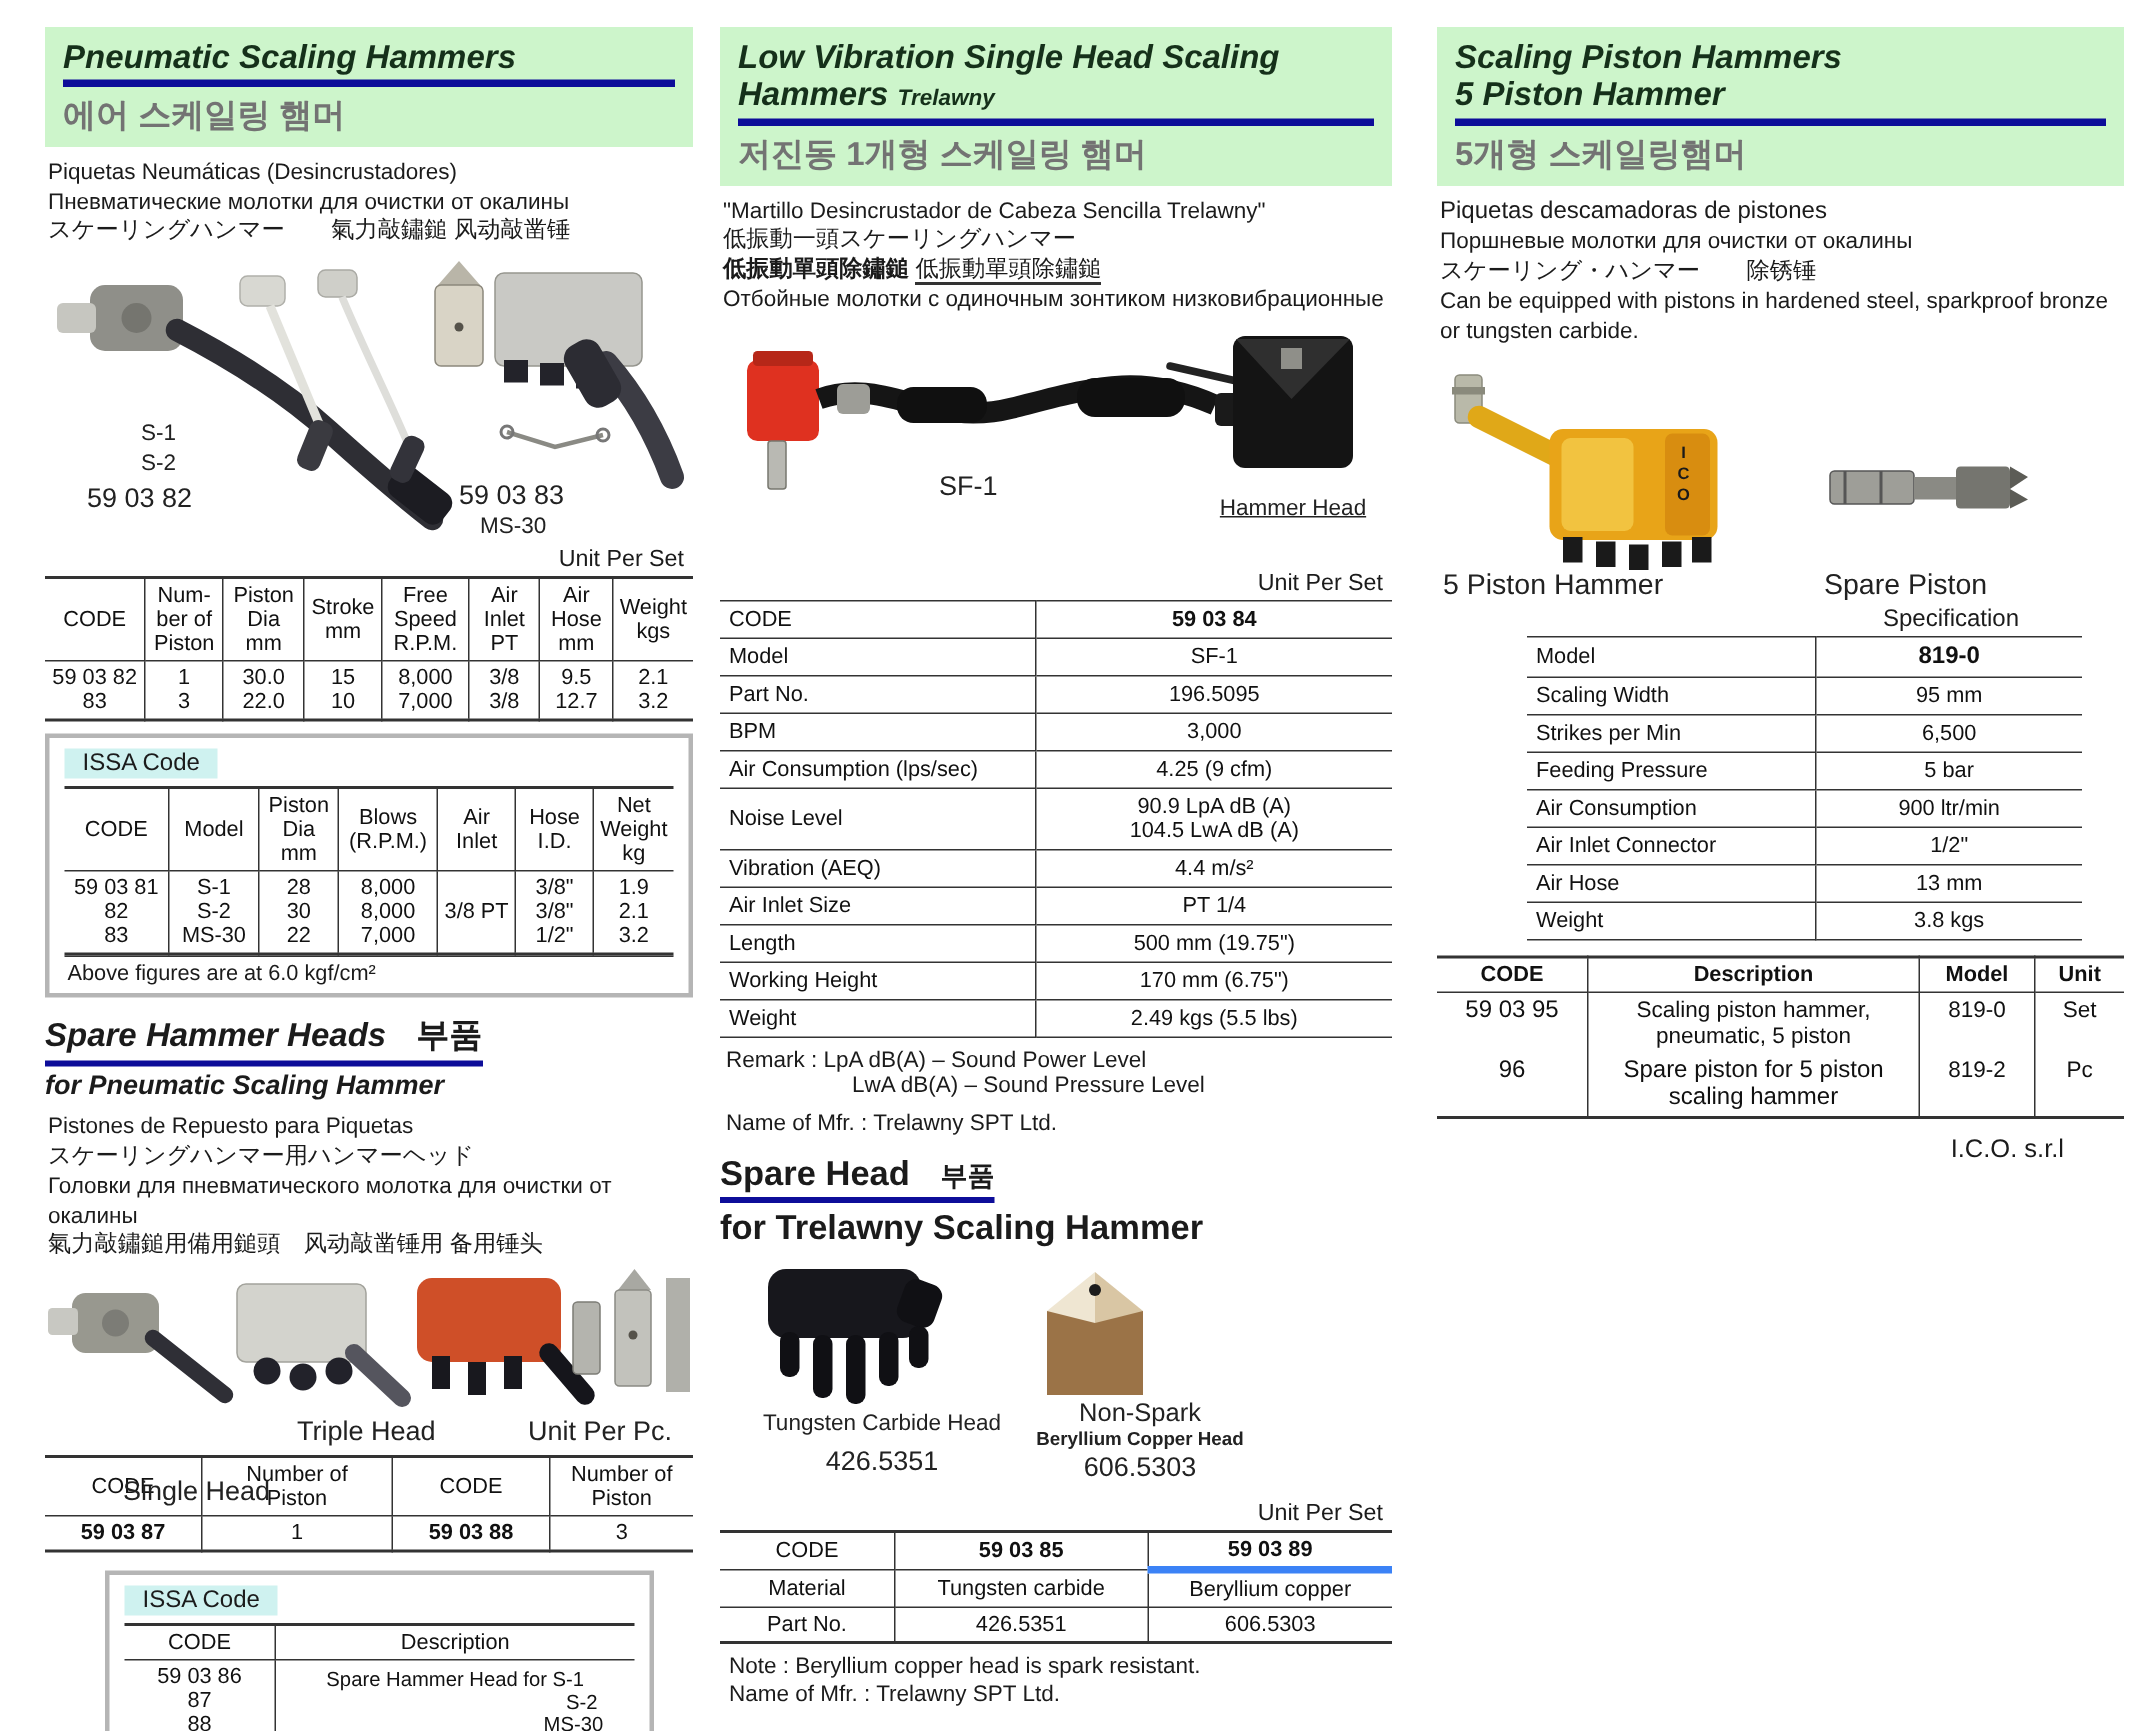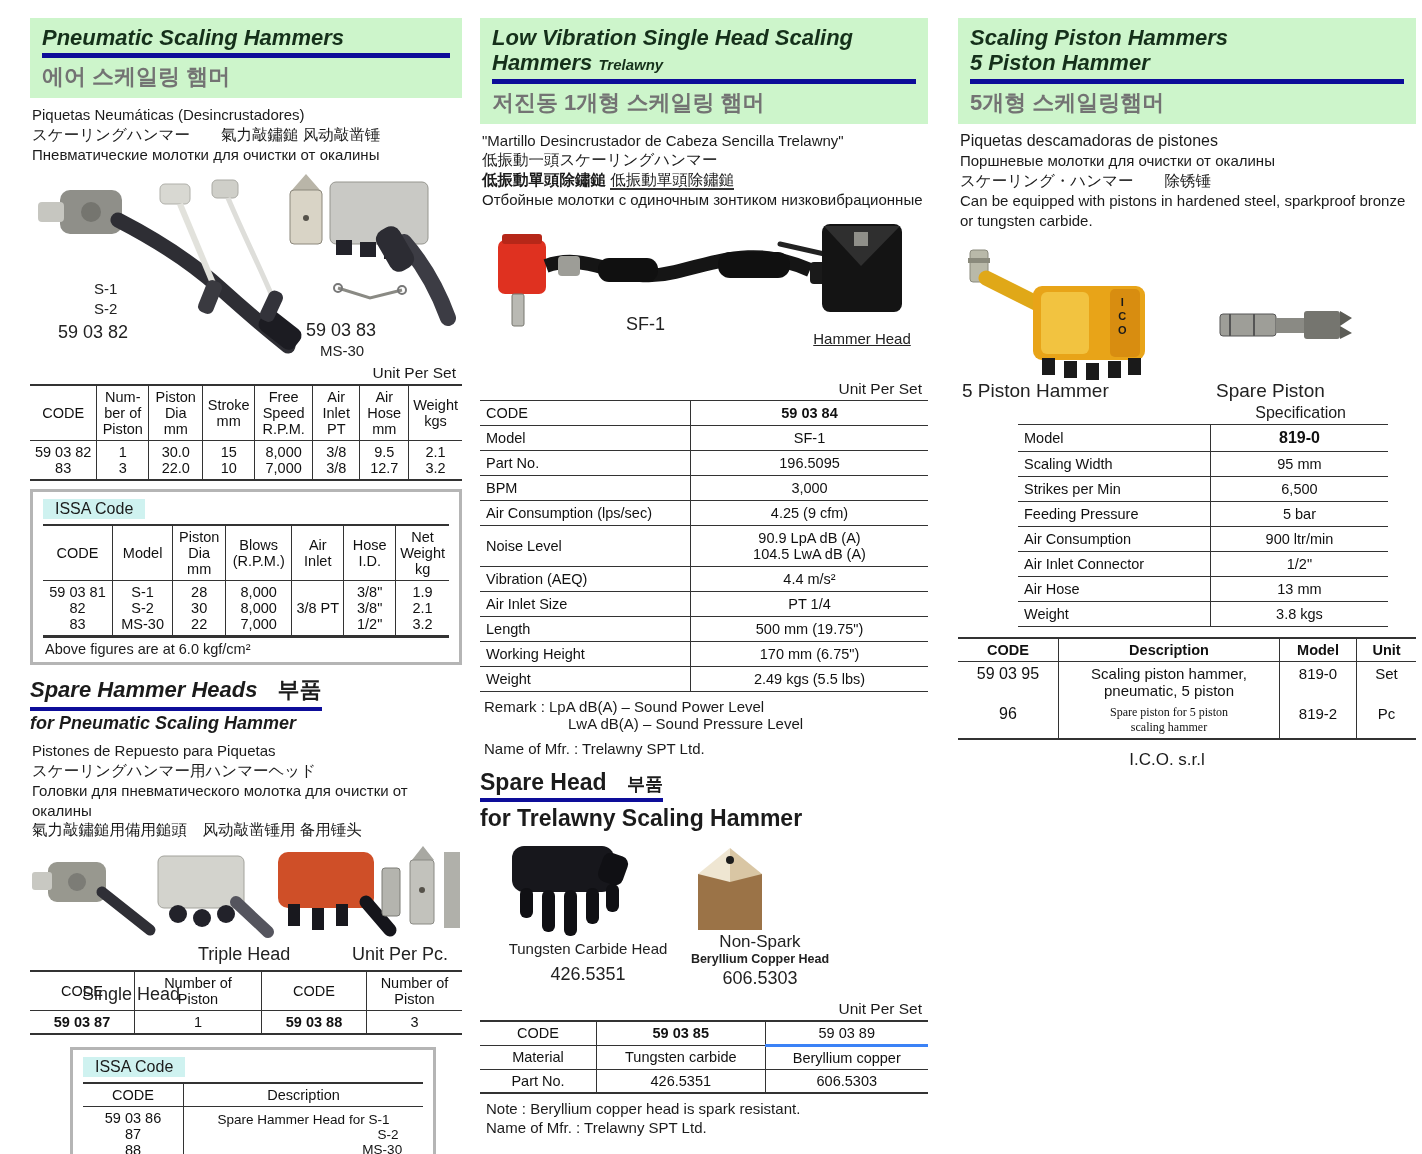--- a/index.html
+++ b/index.html
@@ -61,37 +61,37 @@
   .sec-sub-mid{font-size:23px;font-weight:bold;margin-top:3px;}
 
   .photo{position:relative;}
   .photo .lab{position:absolute;font-size:15px;color:#222;}
   .photo .lab.big{font-size:18px;}
   .remark{font-size:15px;margin:6px 0 0 4px;}
   .remark .indent{margin-left:84px;}
   .mfr-line{font-size:15px;margin:8px 0 0 4px;}
   .note-line{font-size:15px;margin:6px 0 0 6px;}
   .spec-caption{font-size:16px;text-align:right;padding-right:70px;margin-bottom:2px;}
-  .footer-brand{font-size:17px;text-align:center;padding-right:40px;margin-top:10px;}
+  .footer-brand{font-size:17px;text-align:right;padding-right:40px;margin-top:10px;}
   .ico-stack{position:absolute;font-size:11px;font-weight:bold;color:#1a1a1a;
     white-space:pre;line-height:1.25;text-align:center;}
 </style>
 </head>
 <body>
 
 <div class="col" id="col-left">
   <div class="hdr">
     <div class="t">Pneumatic Scaling Hammers</div>
     <div class="rule"></div>
     <div class="kr">에어 스케일링 햄머</div>
   </div>
   <div class="desc-block">
     <div class="txt">Piquetas Neumáticas (Desincrustadores)</div>
+    <div class="txt">Пневматические молотки для очистки от окалины</div>
     <div class="txt jp">スケーリングハンマー　　氣力敲鏽鎚 风动敲凿锤</div>
-    <div class="txt">Пневматические молотки для очистки от окалины</div>
   </div>
 
   <div class="photo" style="height:192px;">
     <svg width="432" height="192" viewBox="0 0 432 192">
       <rect x="30" y="22" width="62" height="44" rx="10" fill="#8f8f89"></rect>
       <rect x="8" y="34" width="26" height="20" rx="4" fill="#c6c6c0"></rect>
       <circle cx="61" cy="44" r="10" fill="#75756f"></circle>
       <path d="M88 52 Q150 84 190 120 T258 178" stroke="#2e2e34" stroke-width="15" fill="none" stroke-linecap="round"></path>
       <rect x="228" y="150" width="44" height="24" rx="8" fill="#1c1c22" transform="rotate(38 250 162)"></rect>
       <rect x="130" y="16" width="30" height="20" rx="5" fill="#d8d8d2" stroke="#b0b0aa"></rect>
@@ -427,21 +427,21 @@
     <span class="lab big" style="left:190px;top:130px;width:180px;text-align:center;">606.5303</span>
   </div>
 
   <div class="unit-label">Unit Per Set</div>
 
   <table class="vgrid">
     <tbody>
       <tr style="border-bottom:1px solid #333">
         <td style="width:108px;border-bottom:1px solid #333">CODE</td>
         <td style="font-weight:bold;border-bottom:1px solid #333">59 03 85</td>
-        <td style="font-weight:normal;border-bottom:3px solid #3b82f6">59 03 89</td>
+        <td style="font-weight:bold;border-bottom:5px solid #3b82f6">59 03 89</td>
       </tr>
       <tr>
         <td style="border-bottom:1px solid #333">Material</td>
         <td style="border-bottom:1px solid #333">Tungsten carbide</td>
         <td style="border-bottom:1px solid #333">Beryllium copper</td>
       </tr>
       <tr>
         <td>Part No.</td>
         <td>426.5351</td>
         <td>606.5303</td>
@@ -547,21 +547,21 @@
     <tbody>
       <tr>
         <td class="code-cell" style="font-size:16px;vertical-align:top;">59 03 95</td>
         <td class="pre left-cell" style="font-size:15px;">Scaling piston hammer,
 pneumatic, 5 piston</td>
         <td style="vertical-align:top;font-size:15px;">819-0</td>
         <td style="vertical-align:top;font-size:15px;">Set</td>
       </tr>
       <tr>
         <td class="code-cell" style="font-size:16px;vertical-align:top;">96</td>
-        <td class="pre left-cell" style="font-size:12px;font-family:Liberation Serif, serif;">Spare piston for 5 piston
+        <td class="pre left-cell" style="font-size:16px;">Spare piston for 5 piston
 scaling hammer</td>
         <td style="vertical-align:top;font-size:15px;">819-2</td>
         <td style="vertical-align:top;font-size:15px;">Pc</td>
       </tr>
     </tbody>
   </table>
 
   <div class="footer-brand">I.C.O. s.r.l</div>
 </div>
 

